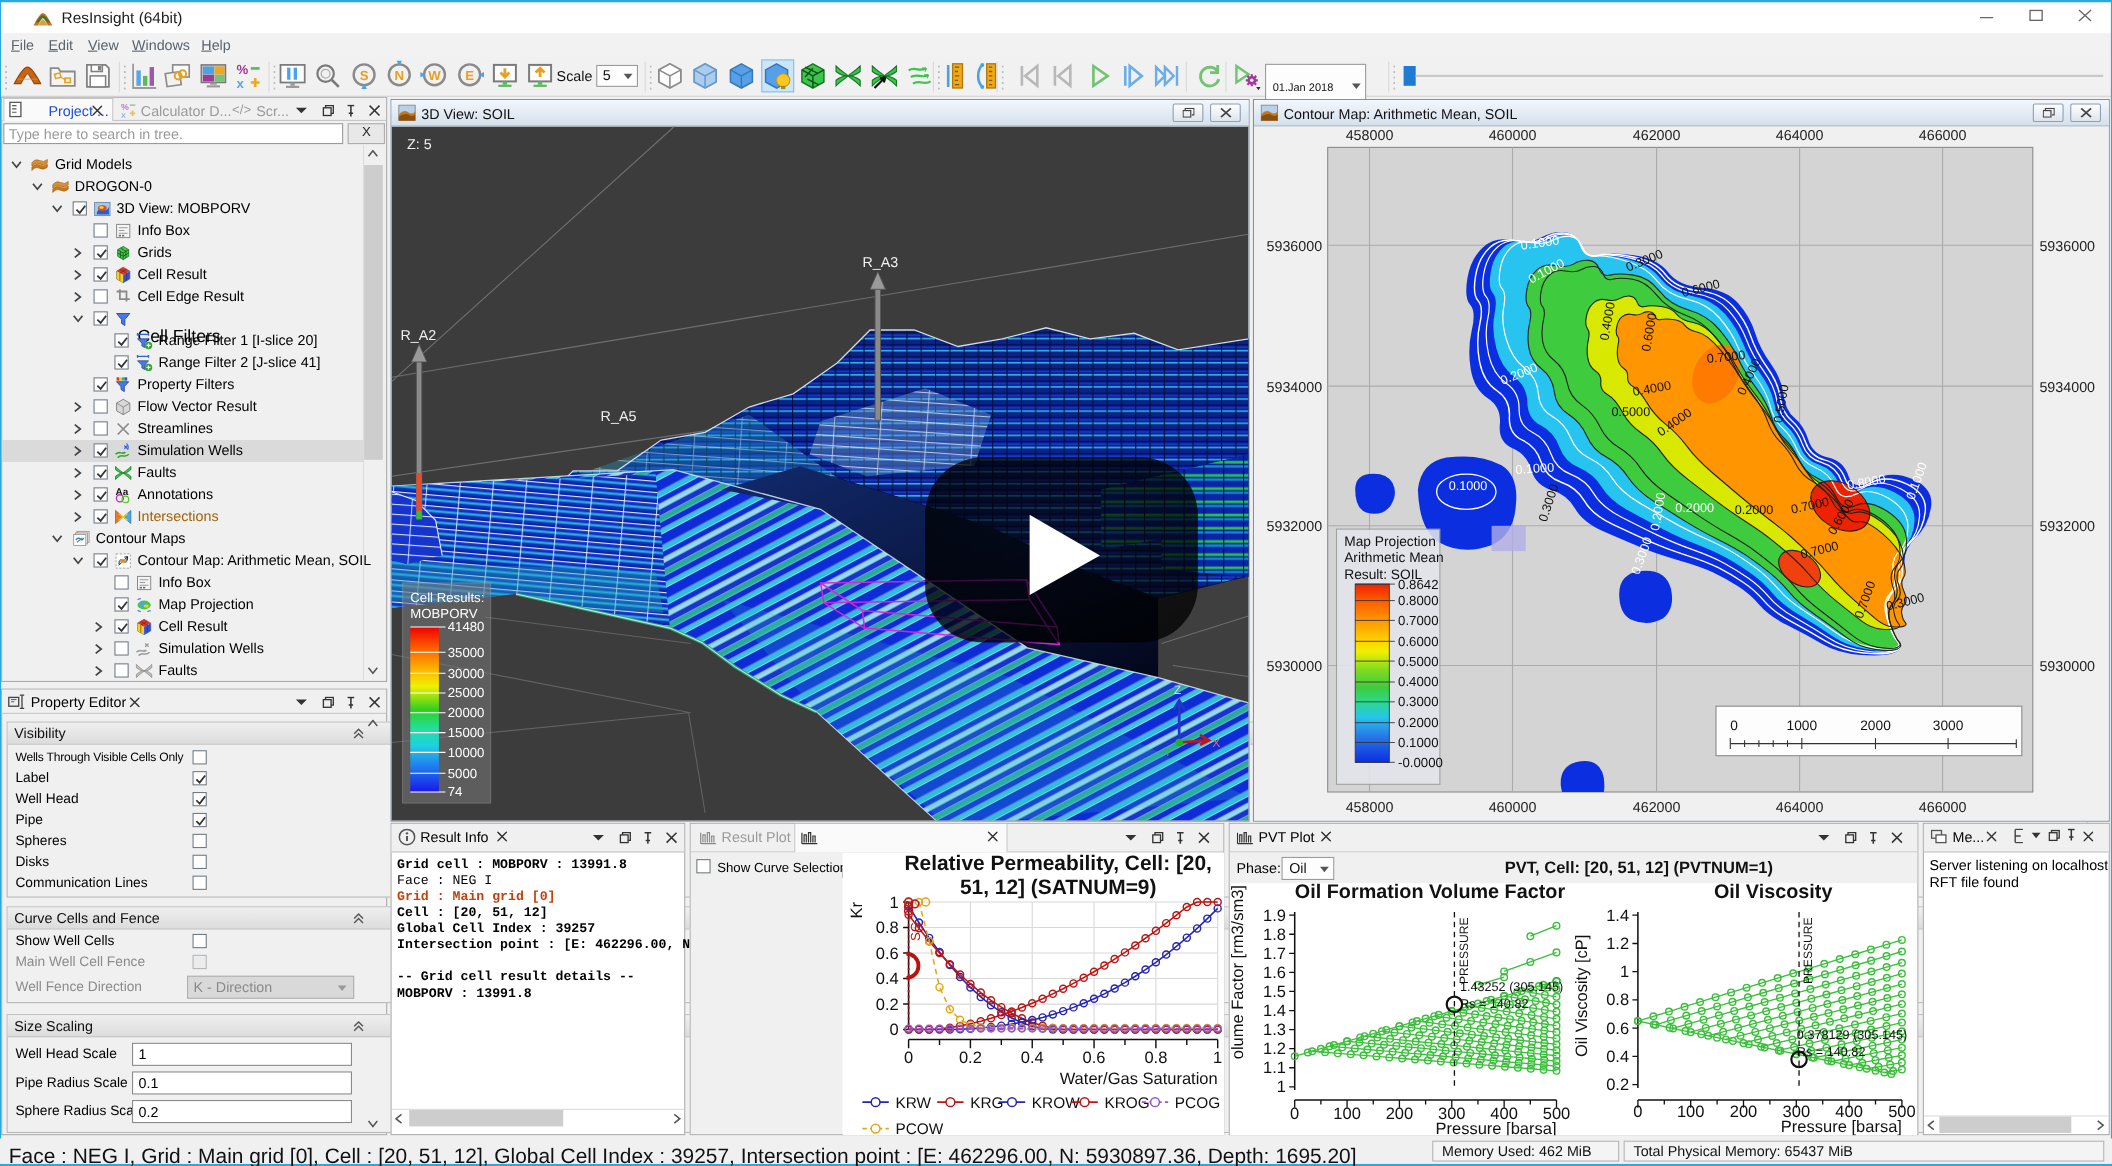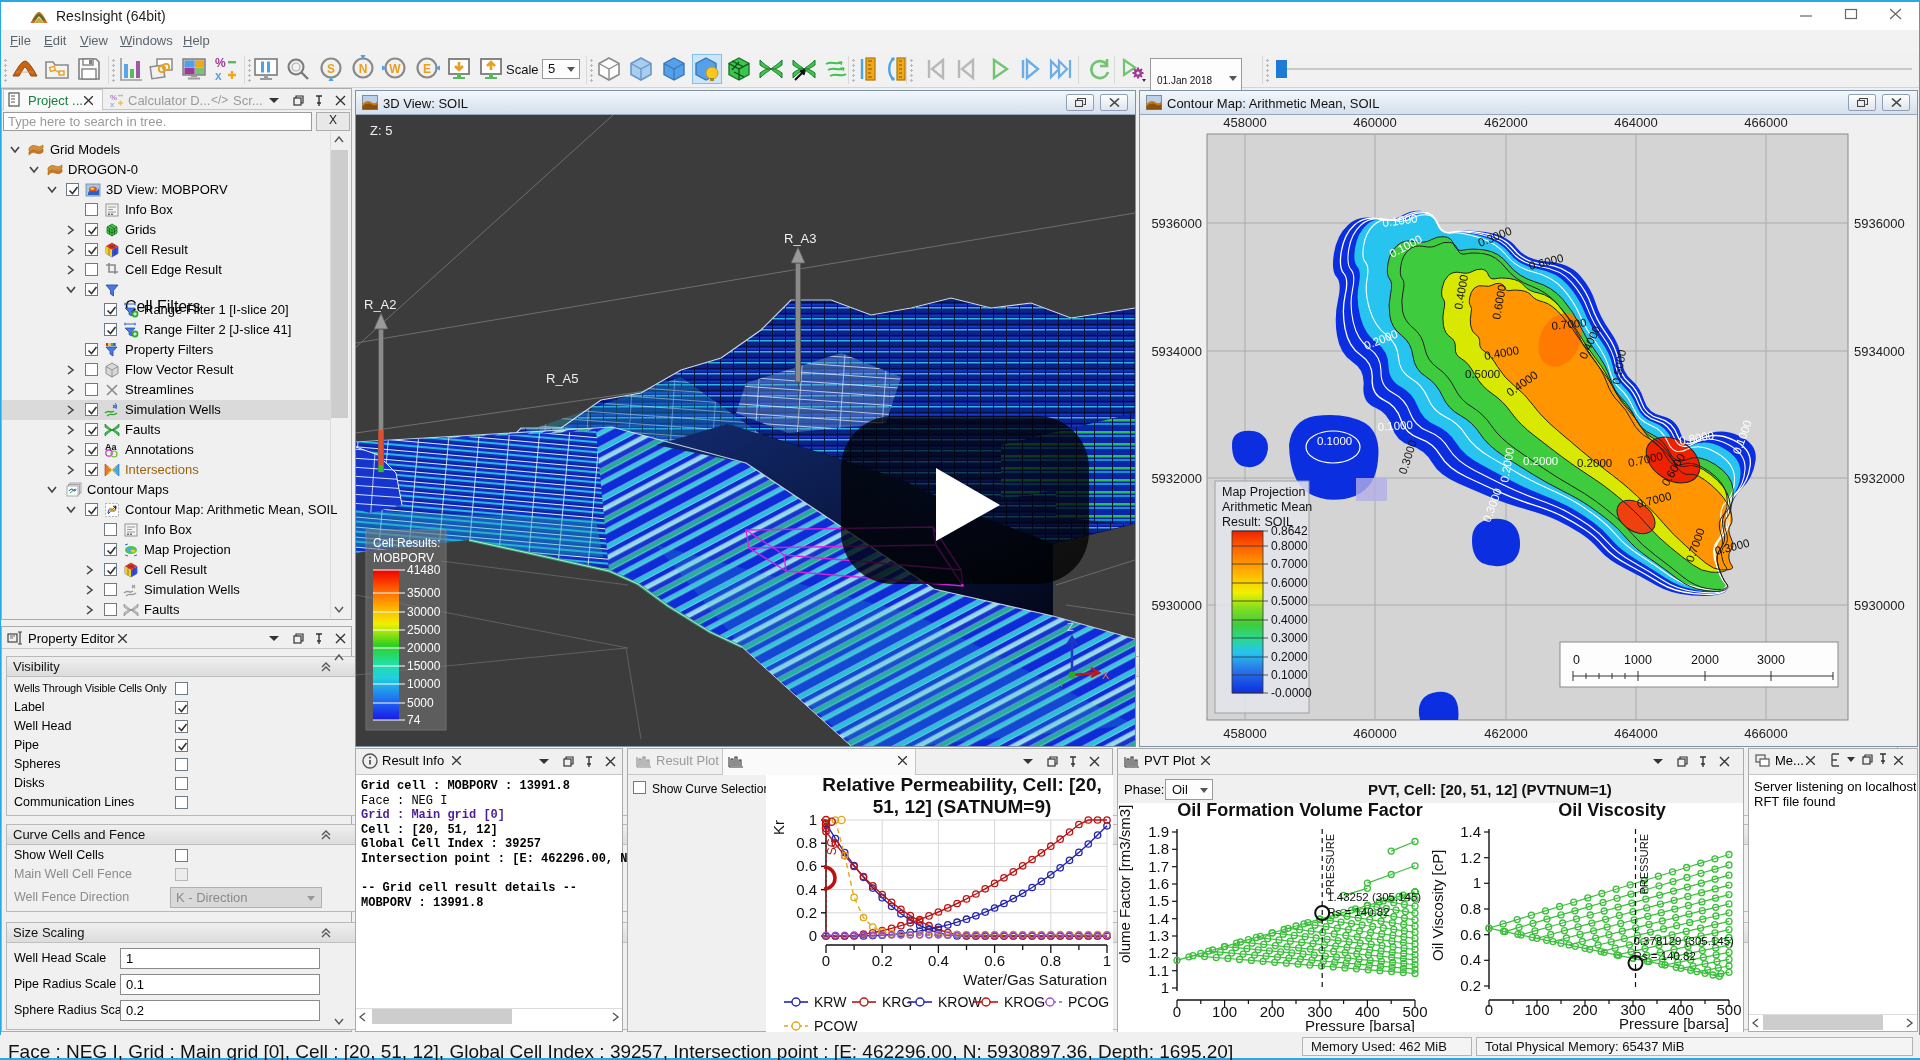--- a/index.html
+++ b/index.html
@@ -244,21 +244,21 @@
 <div class="abs" style="left:1276px;top:60px;width:11px;height:18px;background:#1e7ad2"></div>
 <div class="abs" style="left:1287px;top:68px;width:625px;height:2px;background:#c8c8c8"></div>
 <div class="appframe"></div>
 <div class="panel" style="left:1px;top:88px;width:351px;height:532px"></div>
 <div class="abs" style="left:2px;top:89px;width:349px;height:21px;background:#f0f0f0;border-bottom:1px solid #c6c6c6"></div>
 <div class="abs" style="left:3px;top:89px;width:100px;height:21px;background:#fafafa;border:1px solid #c6c6c6;border-bottom:none"></div>
 <svg class="abs" style="left:8px;top:92px" width="14" height="15" viewBox="0 0 14 15">
     <rect x="1" y="1" width="10" height="13" fill="#fff" stroke="#555" stroke-width="1.2"></rect>
     <path d="M3 4 h4 M3 7 h4 M3 10 h4" stroke="#555" stroke-width="1"></path>
   </svg>
-<div class="abs" style="left:28px;top:93px;font-size:13px;color:#15803d">Project ...</div>
+<div class="abs" style="left:44px;top:93px;font-size:13px;color:#1d4ed8">Project ...</div>
 <svg class="abs" style="left:84px;top:96px" width="9" height="9" viewBox="0 0 9 9">
     <path d="M0 0 L9 9 M9 0 L0 9" stroke="#333" stroke-width="1.3"></path>
   </svg>
 <svg class="abs" style="left:110px;top:93px" width="14" height="14" viewBox="0 0 14 14">
     <text x="0" y="7" font-size="8" font-weight="bold" fill="#b080c0">%</text>
     <text x="0" y="14" font-size="8" font-weight="bold" fill="#90b8e0">x</text>
     <path d="M8 10 h5 M10.5 7.5 v5" stroke="#e8c060" stroke-width="1.6"></path>
     <path d="M8 2.5 h5" stroke="#a0d0a0" stroke-width="1.6"></path>
   </svg>
 <div class="abs" style="left:128px;top:93px;font-size:13px;color:#9a9a9a">Calculator D...</div>
@@ -980,21 +980,21 @@
   </svg>
 <svg class="abs" style="left:538px;top:756px" width="80" height="12" viewBox="0 0 80 12">
     <path d="M1 3 l5 5 l5 -5 Z" fill="#333"></path>
     <rect x="26" y="3" width="7" height="7" fill="none" stroke="#333" stroke-width="1.2"></rect>
     <path d="M28 3 v-2 h7 v7 h-2" stroke="#333" stroke-width="1.2" fill="none"></path>
     <path d="M48 1 h6 M51 1 v7 M49 8 h4 M51 8 v3" stroke="#333" stroke-width="1.4" fill="none"></path>
     <path d="M68 1 l9 9 M77 1 l-9 9" stroke="#333" stroke-width="1.4"></path>
   </svg>
 <div class="abs mono" style="left:361px;top:779px;font-size:12px;font-weight:bold;color:#000;white-space:pre">Grid cell : MOBPORV : 13991.8</div>
 <div class="abs mono" style="left:361px;top:793.6px;font-size:12px;font-weight:normal;color:#000;white-space:pre">Face : NEG I</div>
-<div class="abs mono" style="left:361px;top:808.2px;font-size:12px;font-weight:bold;color:#4c1d95;white-space:pre">Grid : Main grid [0]</div>
+<div class="abs mono" style="left:361px;top:808.2px;font-size:12px;font-weight:bold;color:#c2410c;white-space:pre">Grid : Main grid [0]</div>
 <div class="abs mono" style="left:361px;top:822.8000000000001px;font-size:12px;font-weight:bold;color:#000;white-space:pre">Cell : [20, 51, 12]</div>
 <div class="abs mono" style="left:361px;top:837.4000000000001px;font-size:12px;font-weight:bold;color:#000;white-space:pre">Global Cell Index : 39257</div>
 <div class="abs mono" style="left:361px;top:852.0000000000001px;font-size:12px;font-weight:bold;color:#000;white-space:pre">Intersection point : [E: 462296.00, N:</div>
 <div class="abs mono" style="left:361px;top:881.2000000000002px;font-size:12px;font-weight:bold;color:#000;white-space:pre">-- Grid cell result details --</div>
 <div class="abs mono" style="left:361px;top:895.8000000000002px;font-size:12px;font-weight:bold;color:#000;white-space:pre">MOBPORV : 13991.8</div>
 <div class="scrbar" style="left:356px;top:1008px;width:266px;height:17px;border-top:1px solid #dcdcdc"></div>
 <svg class="abs" style="left:359px;top:1012px" width="8" height="10" viewBox="0 0 8 10">
     <path d="M6 1 L1 5 L6 9" stroke="#555" stroke-width="1.4" fill="none"></path>
   </svg>
 <div class="scrthumb" style="left:372px;top:1009px;width:140px;height:15px"></div>

